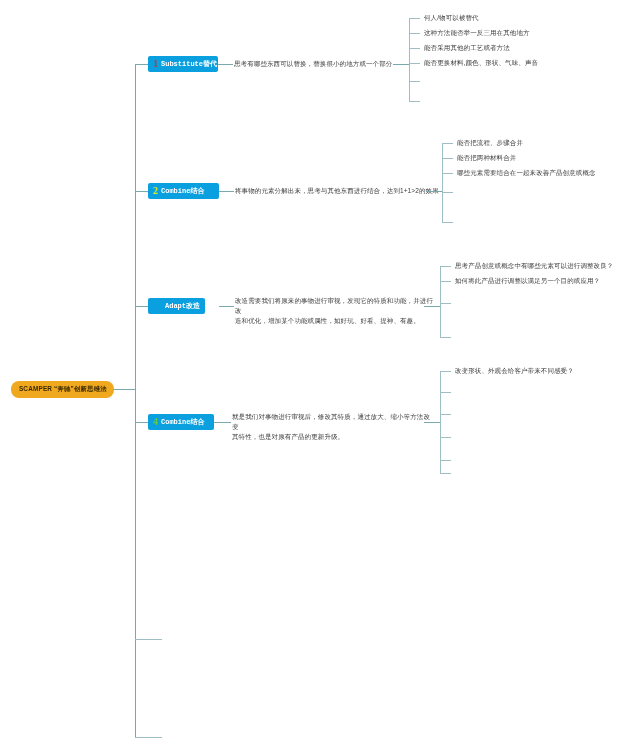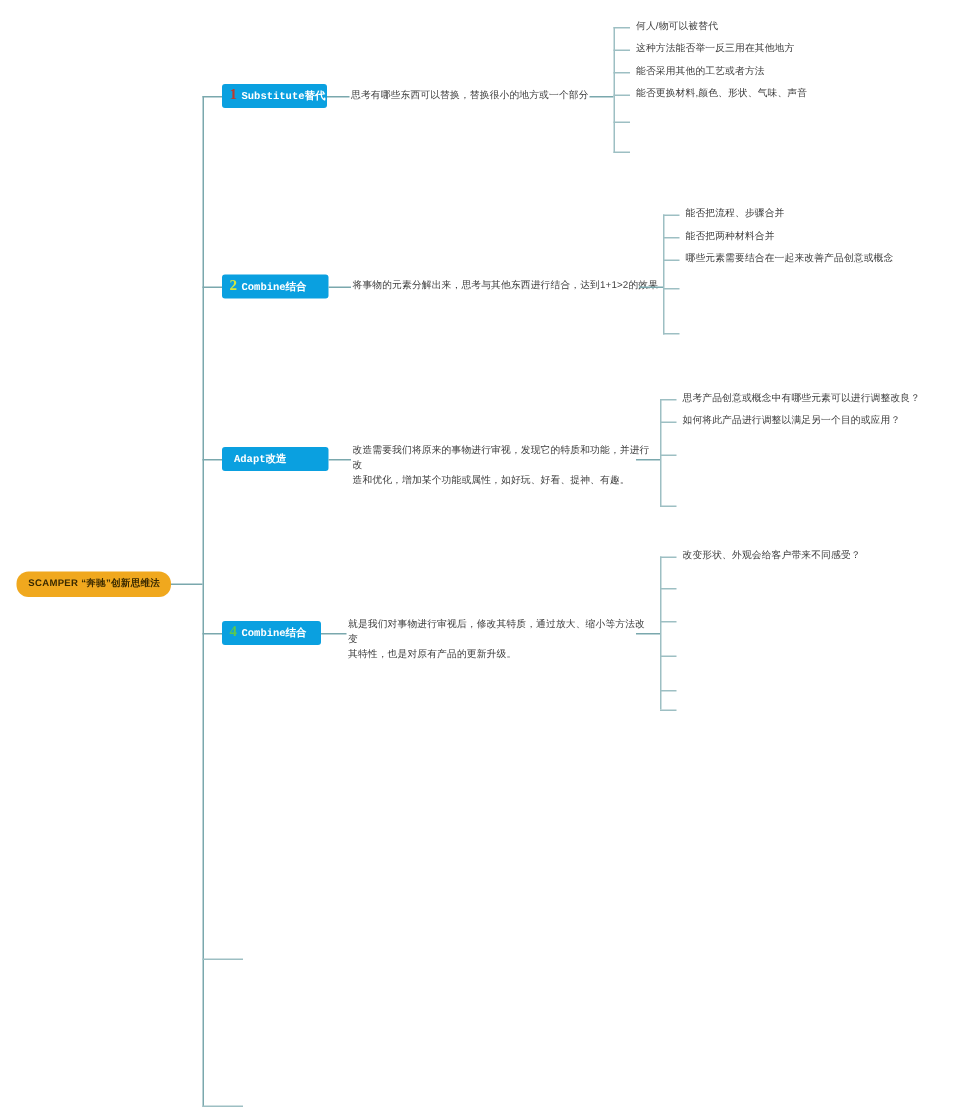--- a/index.html
+++ b/index.html
@@ -144,21 +144,21 @@
   <div class="line h faint" style="left:442px; top:143px; width:11px;"></div>
   <div class="line h faint" style="left:442px; top:158px; width:11px;"></div>
   <div class="line h faint" style="left:442px; top:173px; width:11px;"></div>
   <div class="line h faint" style="left:442px; top:192px; width:11px;"></div>
   <div class="line h faint" style="left:442px; top:222px; width:11px;"></div>
 
   <div class="leaf" style="left:457px; top:138px;">能否把流程、步骤合并</div>
   <div class="leaf" style="left:457px; top:153px;">能否把两种材料合并</div>
   <div class="leaf" style="left:457px; top:168px;">哪些元素需要结合在一起来改善产品创意或概念</div>
 
-  <div class="branch-node" style="left:148px; top:298px; width:71px; justify-content:flex-start;">
+  <div class="branch-node" style="left:148px; top:298px; width:57px; justify-content:flex-end;">
     <span class="branch-num" style="color:#ffffff;"></span>
     <span class="branch-label">Adapt改造</span>
   </div>
   <div class="line h" style="left:219px; top:306px; width:15px;"></div>
   <div class="desc" style="left:235px; top:296px; width:200px;">改造需要我们将原来的事物进行审视，发现它的特质和功能，并进行改
 造和优化，增加某个功能或属性，如好玩、好看、提神、有趣。</div>
 
   <div class="line h" style="left:424px; top:306px; width:16px;"></div>
   <div class="line v faint" style="left:440px; top:266px; height:72px;"></div>
   <div class="line h faint" style="left:440px; top:266px; width:11px;"></div>

